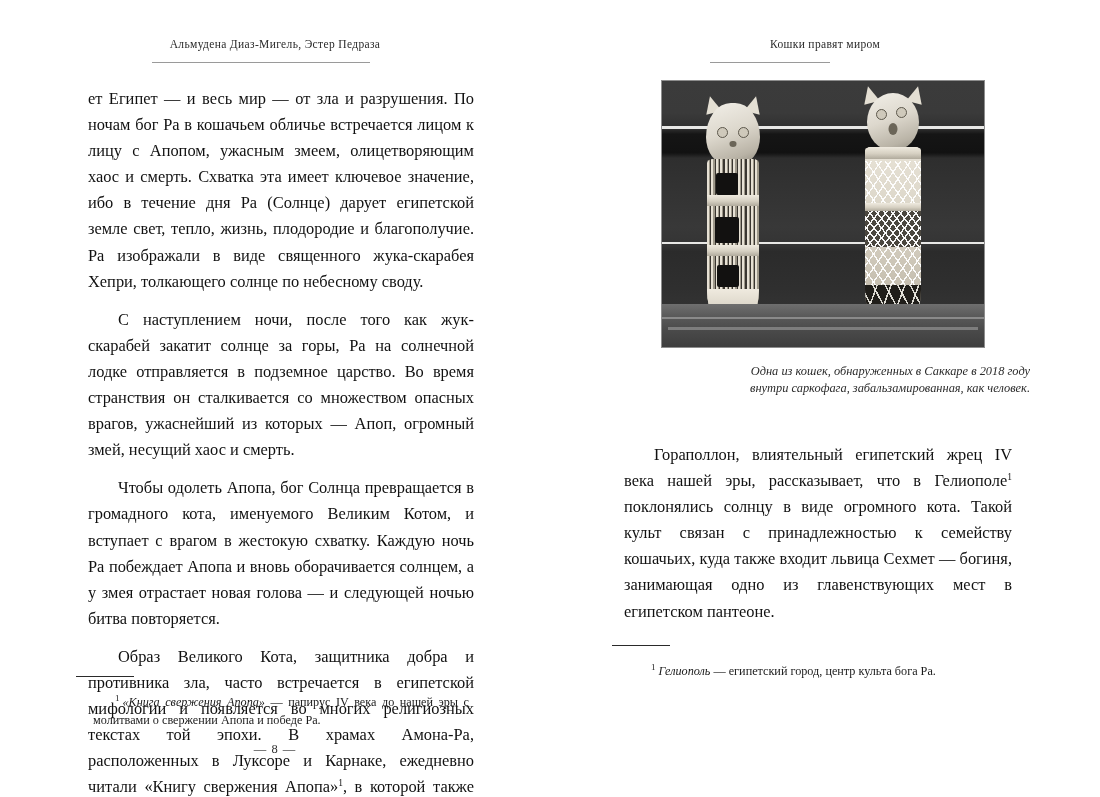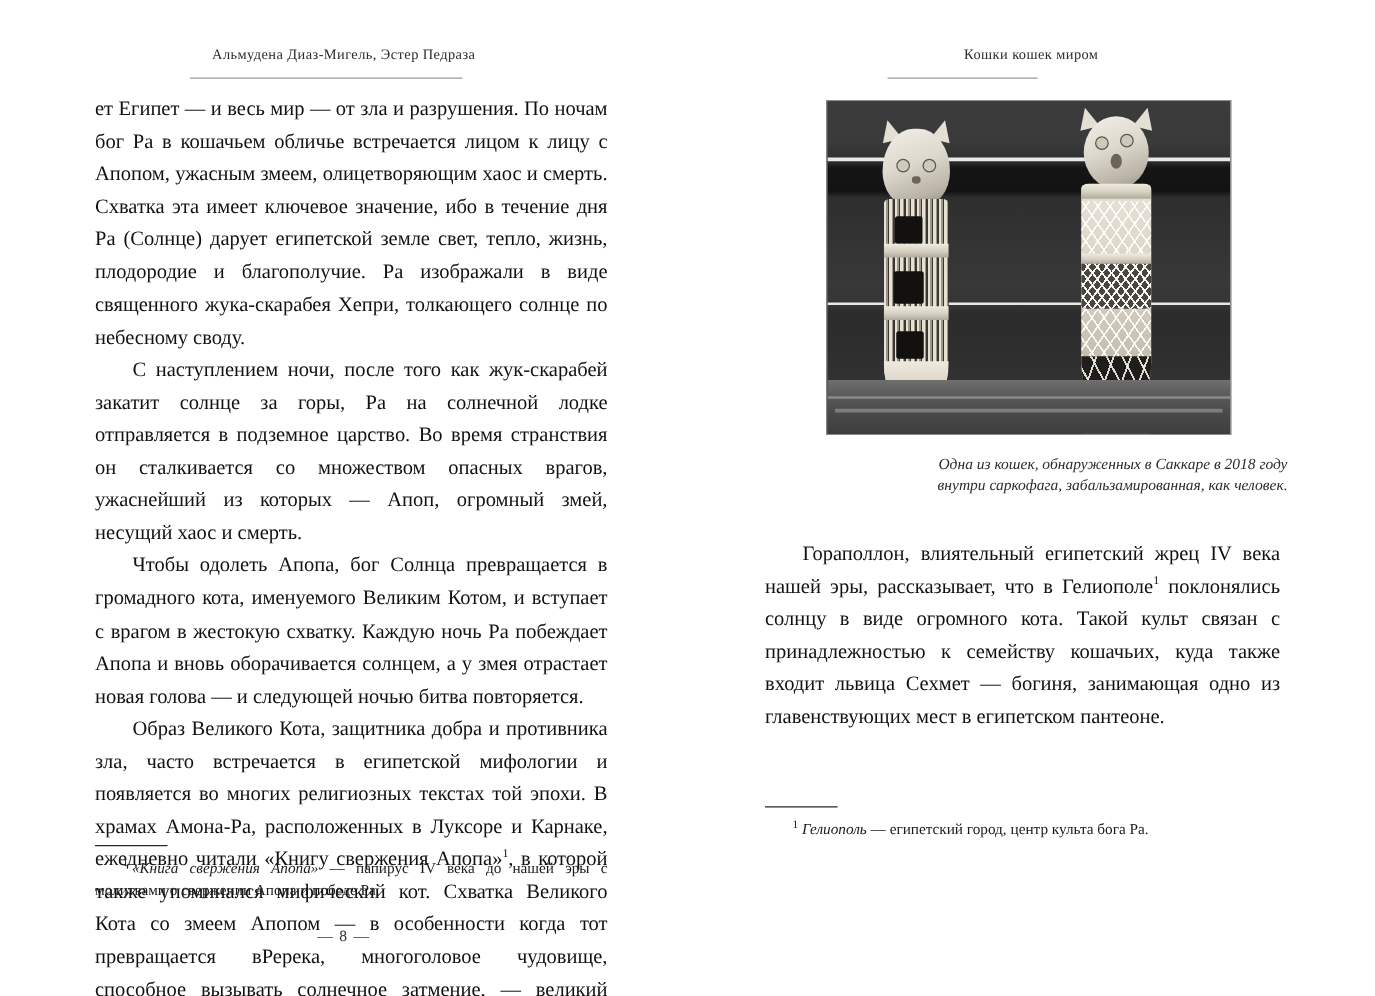--- a/index.html
+++ b/index.html
@@ -53,21 +53,21 @@
     text-align: justify;
     text-justify: inter-word;
     hyphens: manual;
     color: #111111;
   }
   .page-left .col  { left: 76px;  top: 74px;  width: 410px; }
   .page-right .col { left: 612px - 550px;  top: 430px; width: 412px; }
   .page-right .col { left: 62px; }
 
   .col p {
-    margin: 0;
+    margin: 12px;
     text-indent: 30px;
   }
   .col p.first { text-indent: 0; }
 
   sup.fn {
     font-size: 9.5px;
     vertical-align: super;
     line-height: 0;
   }
 
@@ -82,21 +82,21 @@
   .page-left .footnote-block  { left: 76px; top: 676px; width: 410px; }
   .page-right .footnote-block { left: 62px; top: 645px; width: 412px; }
 
   .fn-rule {
     width: 58px;
     height: 1.2px;
     background: #2a2a2a;
     margin-bottom: 9px;
   }
   .footnote-block p {
-    margin: 0;
+    margin: 17px;
     text-indent: 22px;
   }
   .fn-marker {
     font-size: 9px;
     vertical-align: super;
     line-height: 0;
     margin-right: 3px;
   }
   .fn-title { font-style: italic; }
 
@@ -321,21 +321,21 @@
   <div class="footnote-block">
     <div class="fn-rule"></div>
     <p><span class="fn-marker">1</span><span class="fn-title">«Книга свержения Апопа»</span><span> — папирус IV века до нашей эры с молитвами о свержении Апопа и победе Ра.</span></p>
   </div>
 
   <div class="folio">— 8 —</div>
 </div>
 
 <div class="page page-right">
 
-  <div class="runhead">Кошки кошек миром</div>
+  <div class="runhead">Кошки правят миром</div>
   <div class="runhead-rule"></div>
 
   <div class="photo-figure">
     <div class="photo">
       <div class="wall"></div>
       <div class="rail rail-1"></div>
       <div class="rail rail-2"></div>
 
       <div class="mummy" id="mummy-left">
         <div class="m-ear l"></div>

